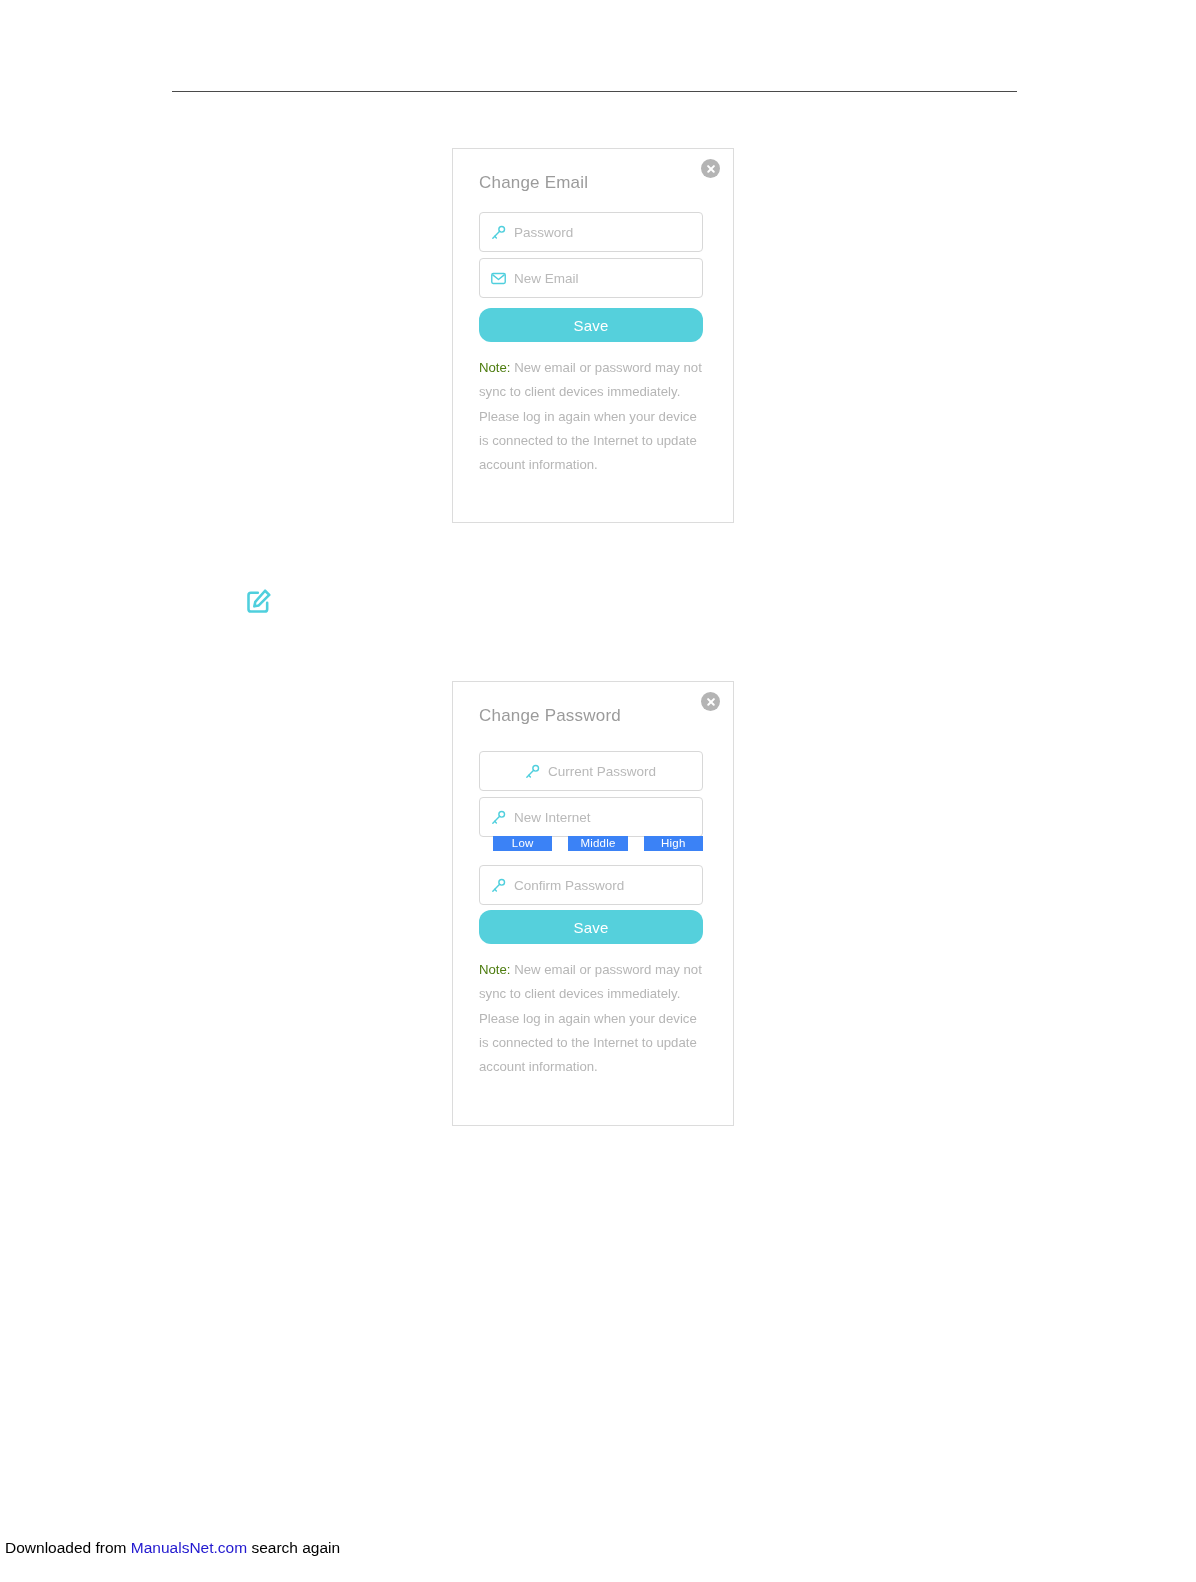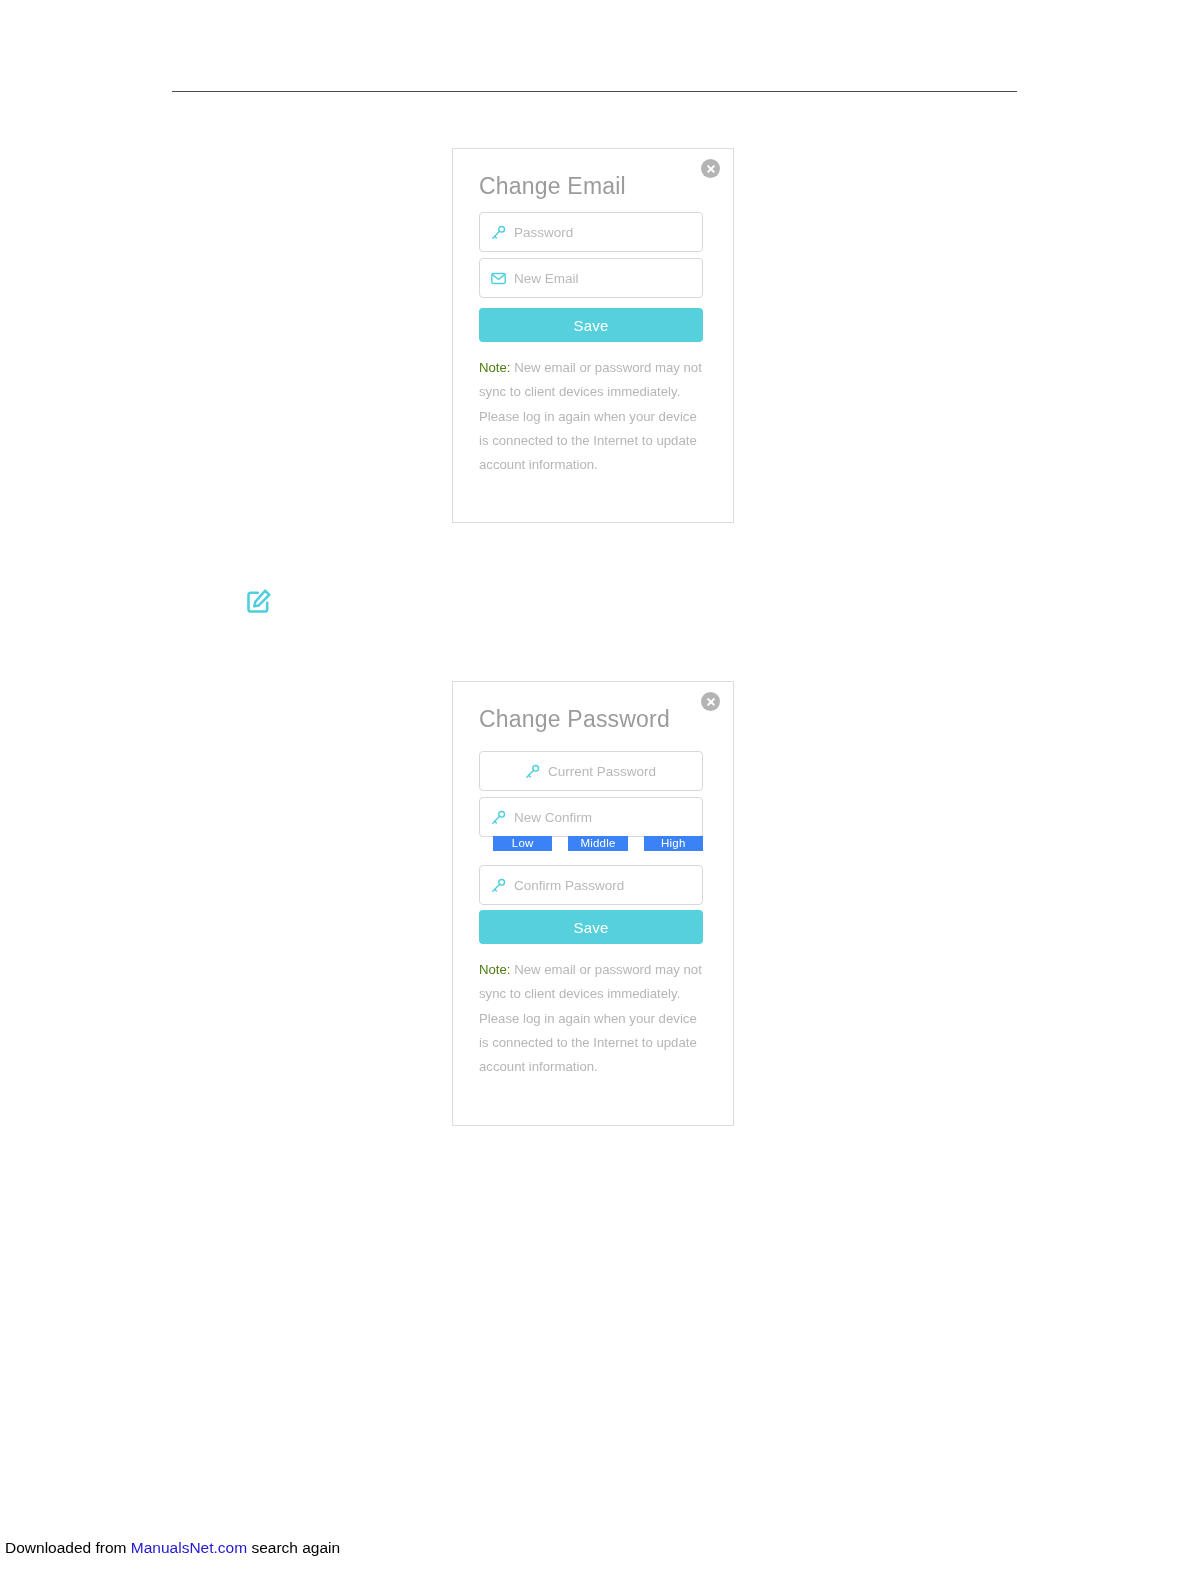--- a/index.html
+++ b/index.html
@@ -56,21 +56,21 @@
     background: #ffffff;
     border-radius: 1px;
   }
   .dialog-close::before { transform: rotate(45deg); }
   .dialog-close::after  { transform: rotate(-45deg); }
 
   .dialog-title {
     position: absolute;
     left: 26px;
     top: 24px;
-    font-size: 23px;
+    font-size: 17px;
     color: #9b9b9b;
     letter-spacing: .2px;
     white-space: nowrap;
   }
 
   .field {
     position: absolute;
     left: 26px;
     width: 224px;
     height: 40px;
@@ -115,21 +115,21 @@
     margin-left: 14px;
   }
 
   .save-btn {
     position: absolute;
     left: 26px;
     width: 224px;
     height: 34px;
     background: #55d0dc;
     border: none;
-    border-radius: 4px;
+    border-radius: 12px;
     color: #ffffff;
     font-size: 15px;
     font-family: "Liberation Sans", sans-serif;
     cursor: pointer;
     letter-spacing: .2px;
   }
 
   .note {
     position: absolute;
     left: 26px;
@@ -229,21 +229,21 @@
   </div>
 
   <div class="field" style="top:115px;">
     <span class="icon">
       <svg viewBox="0 0 24 24" width="17" height="17" fill="none" stroke="#4fcfdd" stroke-width="2" stroke-linecap="round">
         <circle cx="16.5" cy="7.5" r="4"></circle>
         <line x1="13.6" y1="10.4" x2="4" y2="20"></line>
         <line x1="6.6" y1="17.4" x2="9" y2="19.8"></line>
       </svg>
     </span>
-    <span class="ph">New Confirm</span>
+    <span class="ph">New Internet</span>
   </div>
 
   <div class="strength-bar" style="top:154px;">
     <div class="strength-seg">Low</div>
     <div class="strength-seg">Middle</div>
     <div class="strength-seg">High</div>
   </div>
 
   <div class="field" style="top:183px;">
     <span class="icon">

